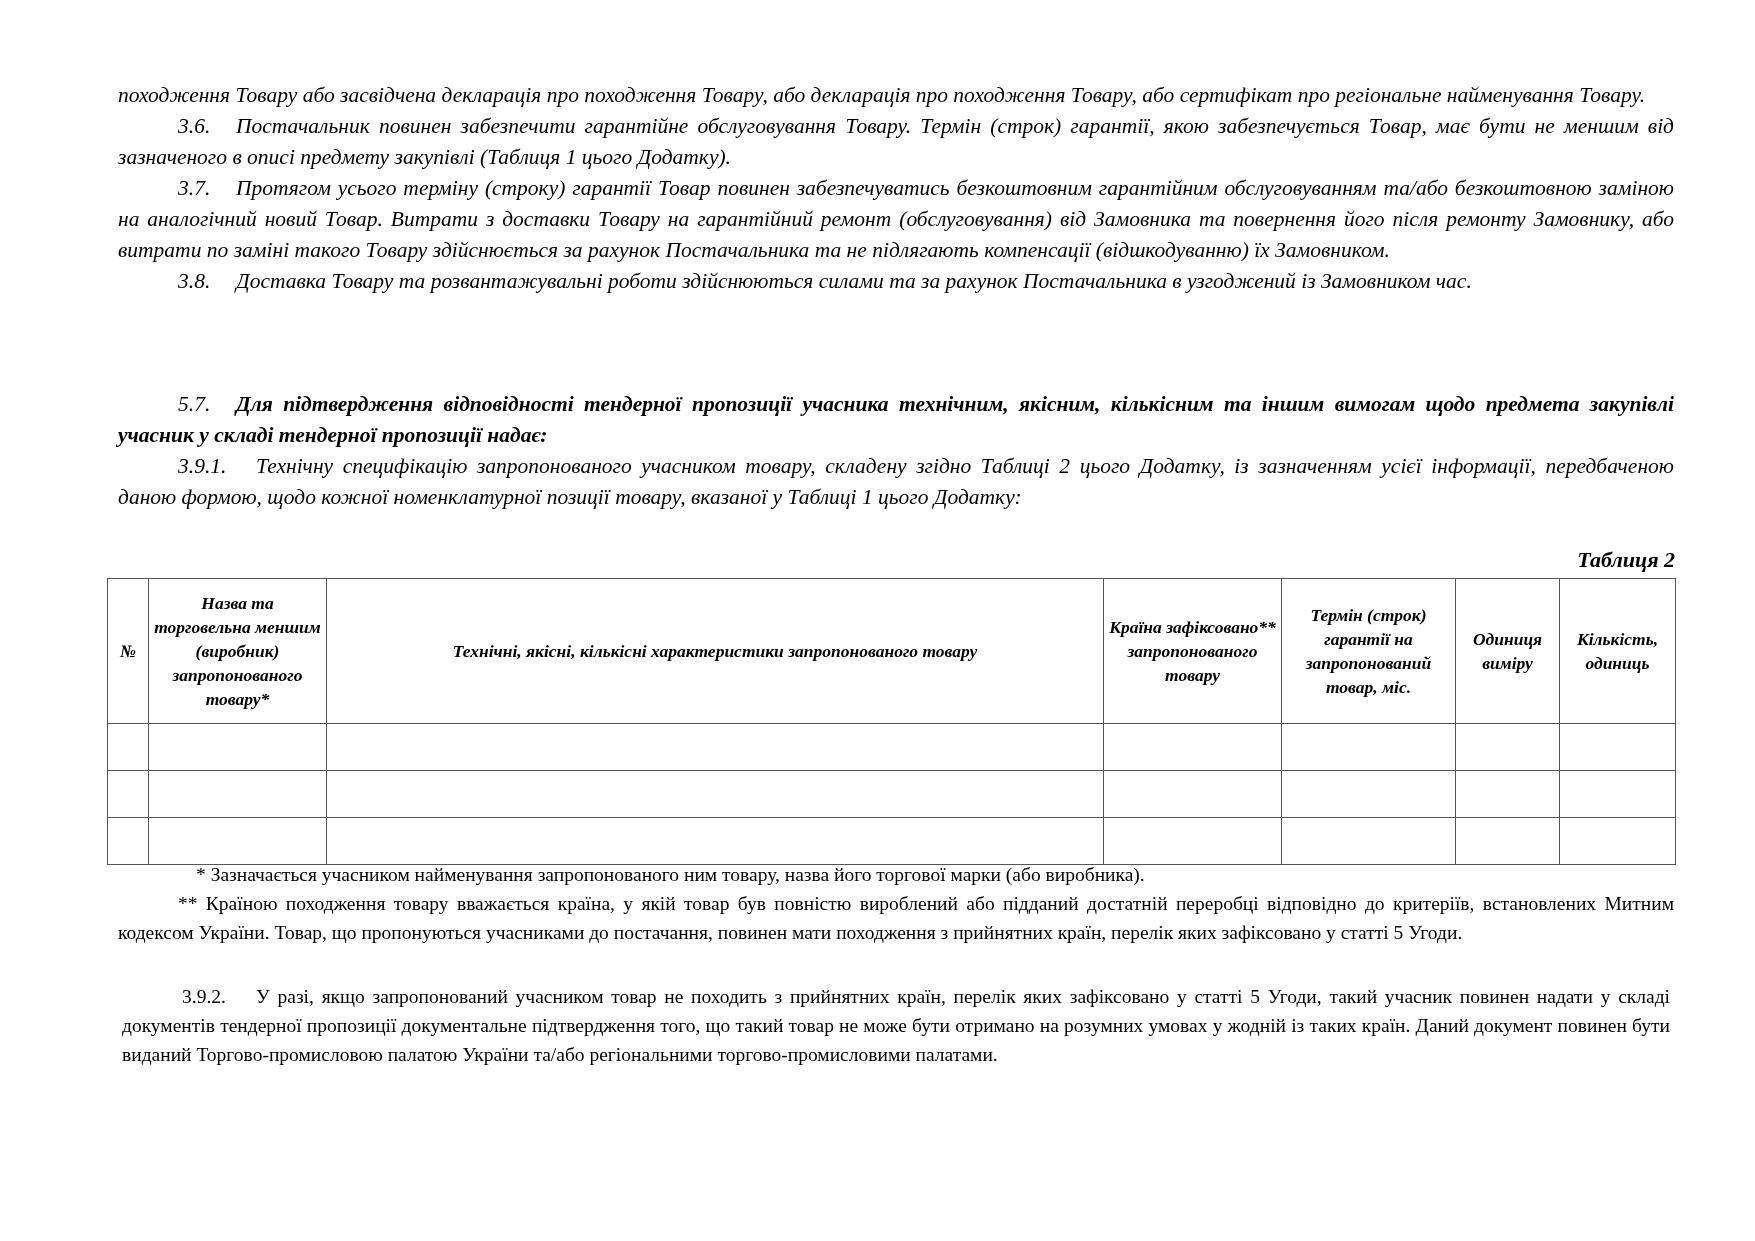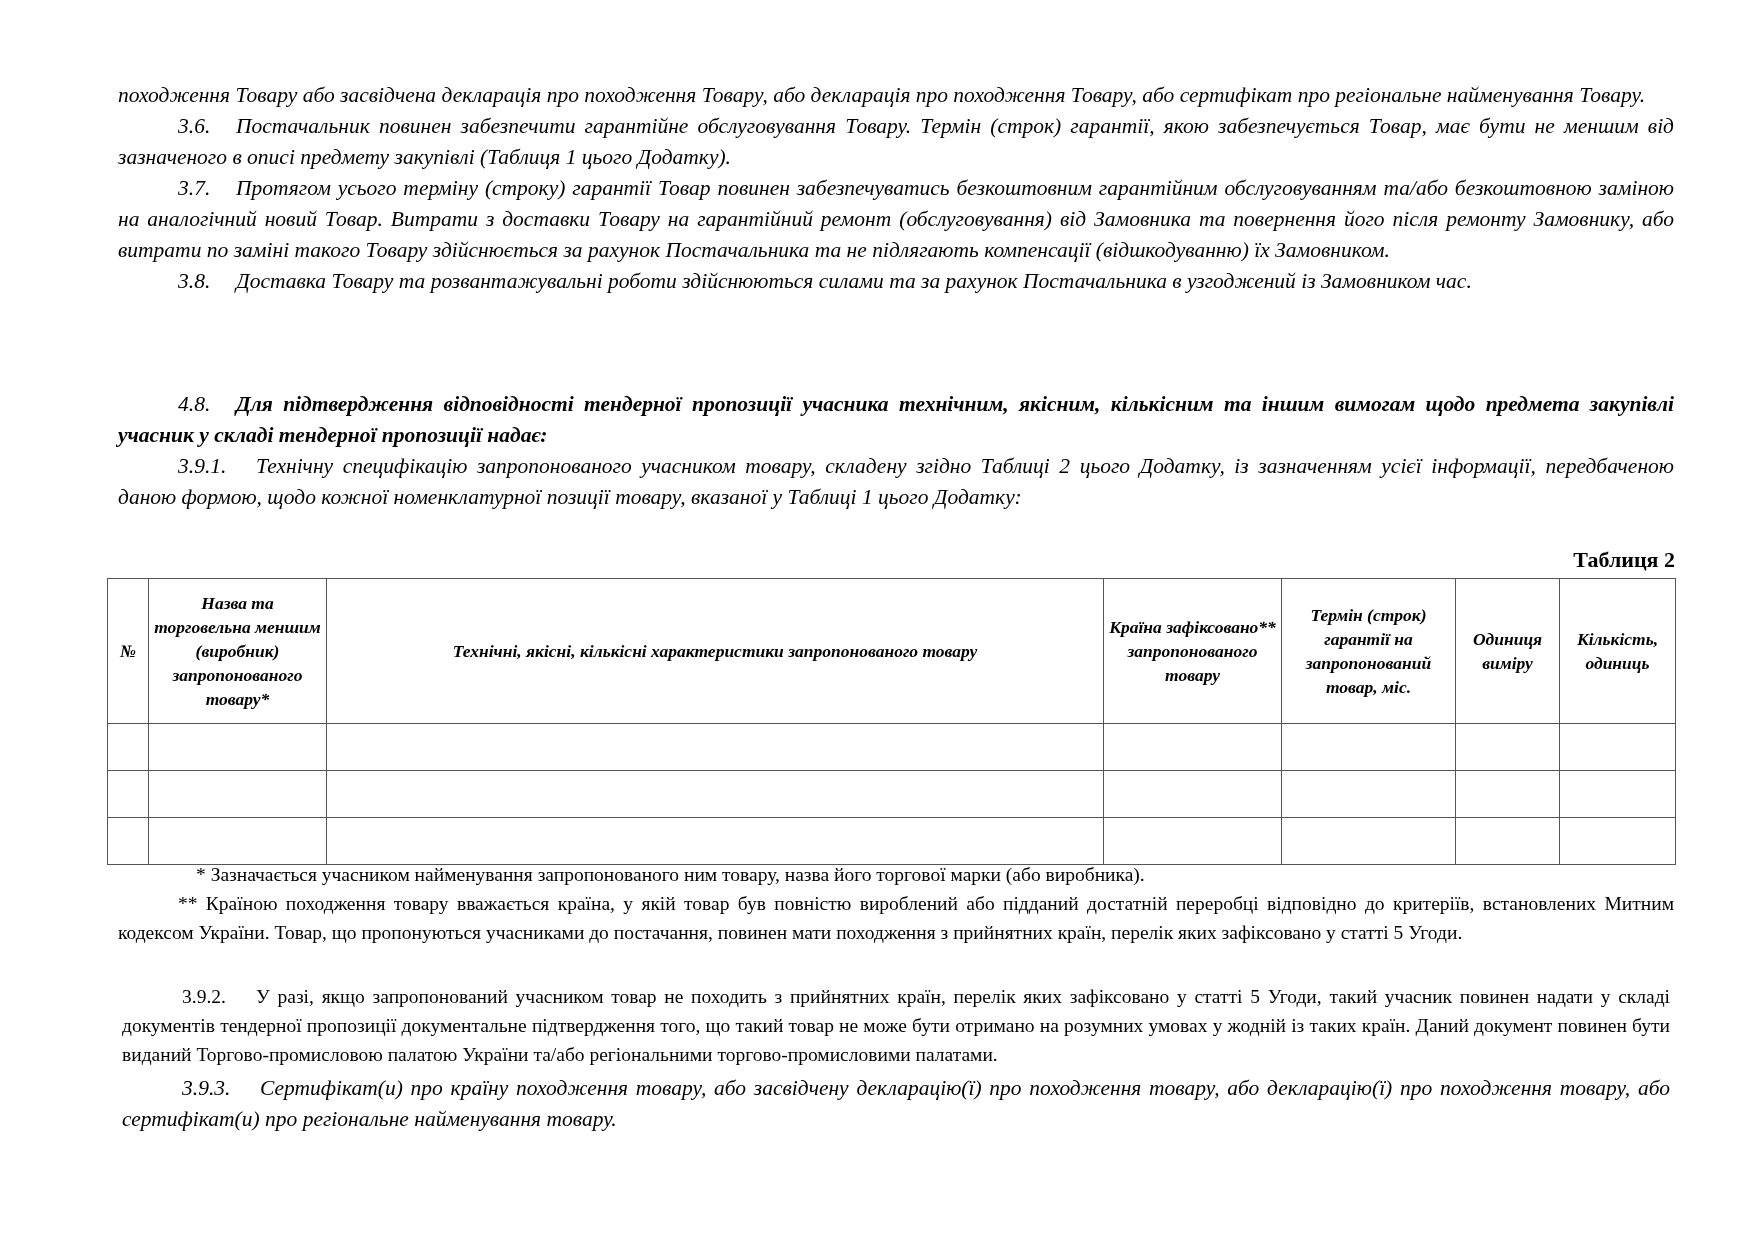--- a/index.html
+++ b/index.html
@@ -6,21 +6,21 @@
   body { width: 1755px; height: 1241px; position: relative; overflow: hidden; color: #000; }
   .page { position: absolute; left: 0; top: 12px; width: 1755px; height: 1241px; }
   .text { font-family: "Liberation Serif", "DejaVu Serif", serif; font-style: italic; font-size: 21.5px; line-height: 31px; color: #000; }
   .block { position: absolute; left: 118px; width: 1556px; text-align: justify; margin: 0; }
   .block p { margin: 0; text-align: justify; text-align-last: left; }
   .indent { text-indent: 60px; }
   .num { display: inline-block; min-width: 58px; text-indent: 0; }
   .b { font-weight: bold; }
   .p1 { top: 68px; }
   .p2 { top: 377px; }
-  .table-caption { position: absolute; top: 535px; right: 80px; font-family: "Liberation Serif", serif; font-weight: bold; font-size: 22px; }
+  .table-caption { position: absolute; top: 535px; right: 80px; font-family: "Liberation Serif", serif; font-style: italic; font-weight: bold; font-size: 22px; }
   table.spec { position: absolute; left: 107px; top: 566px; border-collapse: collapse; table-layout: fixed; width: 1568px; }
   table.spec th, table.spec td { border: 1.5px solid #555; padding: 2px 4px; }
   table.spec th { font-family: "Liberation Serif", serif; font-style: italic; font-weight: bold; font-size: 17.5px; line-height: 24px; text-align: center; vertical-align: middle; height: 140px; }
   table.spec td { height: 42px; }
   .notes { position: absolute; left: 118px; top: 848px; width: 1556px; }
   .notes p { margin: 0; text-align: justify; text-align-last: left; }
   .small { font-family: "Liberation Serif", serif; font-size: 19.5px; line-height: 29px; }
   .fn1 { padding-left: 78px; }
   .fn2 { text-indent: 60px; }
   .lower { position: absolute; left: 118px; top: 966px; width: 1556px; }
@@ -32,21 +32,21 @@
 <div class="page">
 
   <div class="block p1 text">
     <p><span>походження Товару або засвідчена декларація про походження Товару, або декларація про походження Товару, або сертифікат про регіональне найменування Товару.</span></p>
     <p class="indent"><span class="num">3.6.</span><span>Постачальник повинен забезпечити гарантійне обслуговування Товару. Термін (строк) гарантії, якою забезпечується Товар, має бути не меншим від зазначеного в описі предмету закупівлі (Таблиця 1 цього Додатку).</span></p>
     <p class="indent"><span class="num">3.7.</span><span>Протягом усього терміну (строку) гарантії Товар повинен забезпечуватись безкоштовним гарантійним обслуговуванням та/або безкоштовною заміною на аналогічний новий Товар. Витрати з доставки Товару на гарантійний ремонт (обслуговування) від Замовника та повернення його після ремонту Замовнику, або витрати по заміні такого Товару здійснюється за рахунок Постачальника та не підлягають компенсації (відшкодуванню) їх Замовником.</span></p>
     <p class="indent"><span class="num">3.8.</span><span>Доставка Товару та  розвантажувальні роботи здійснюються силами та за рахунок Постачальника в узгоджений із Замовником час.</span></p>
   </div>
 
   <div class="block p2 text">
-    <p class="indent"><span class="num">4.8.</span><span class="b">Для підтвердження відповідності тендерної пропозиції учасника технічним, якісним, кількісним та іншим вимогам щодо предмета закупівлі учасник у складі тендерної пропозиції надає:</span></p>
+    <p class="indent"><span class="num">5.7.</span><span class="b">Для підтвердження відповідності тендерної пропозиції учасника технічним, якісним, кількісним та іншим вимогам щодо предмета закупівлі учасник у складі тендерної пропозиції надає:</span></p>
     <p class="indent"><span class="num" style="min-width:78px">3.9.1.</span><span>Технічну специфікацію запропонованого учасником товару, складену згідно Таблиці 2 цього Додатку, із зазначенням усієї інформації, передбаченою даною формою, щодо кожної номенклатурної позиції товару, вказаної у Таблиці 1 цього Додатку:</span></p>
   </div>
 
   <div class="table-caption">Таблиця 2</div>
 
   <table class="spec">
     <colgroup>
       <col style="width:41px">
         <col style="width:178px">
         <col style="width:777px">
@@ -97,16 +97,15 @@
     </tbody>
   </table>
 
   <div class="notes small">
     <p class="fn1">* Зазначається учасником найменування запропонованого ним  товару, назва його торгової марки (або виробника).</p>
     <p class="fn2">** Країною походження товару вважається країна, у якій товар був повністю вироблений або підданий достатній переробці відповідно до критеріїв, встановлених Митним кодексом України. Товар, що пропонуються  учасниками до постачання, повинен мати походження з прийнятних країн, перелік яких зафіксовано у статті 5 Угоди.</p>
   </div>
 
   <div class="lower">
     <p class="small indent" style="text-align:justify;text-align-last:left;"><span class="num" style="min-width:74px">3.9.2.</span><span>У разі, якщо запропонований учасником товар не походить з прийнятних країн, перелік яких зафіксовано у статті 5 Угоди, такий учасник повинен надати у складі документів тендерної пропозиції документальне підтвердження того, що такий товар не може бути отримано на розумних умовах у жодній із таких країн. Даний документ повинен бути виданий Торгово-промисловою палатою України та/або регіональними торгово-промисловими палатами.</span></p>
-    <p class="text indent" style="text-align:justify;text-align-last:left;"><span class="num" style="min-width:78px">3.9.3.</span><span>Сертифікат(и) про країну походження товару, або засвідчену декларацію(ї) про походження товару, або декларацію(ї) про походження товару, або сертифікат(и) про регіональне найменування товару.</span></p>
   </div>
 
 </div>
 
 </body></html>

